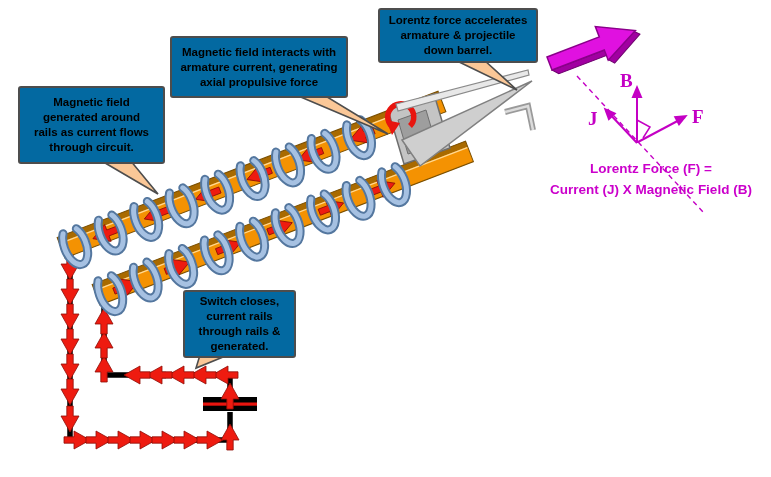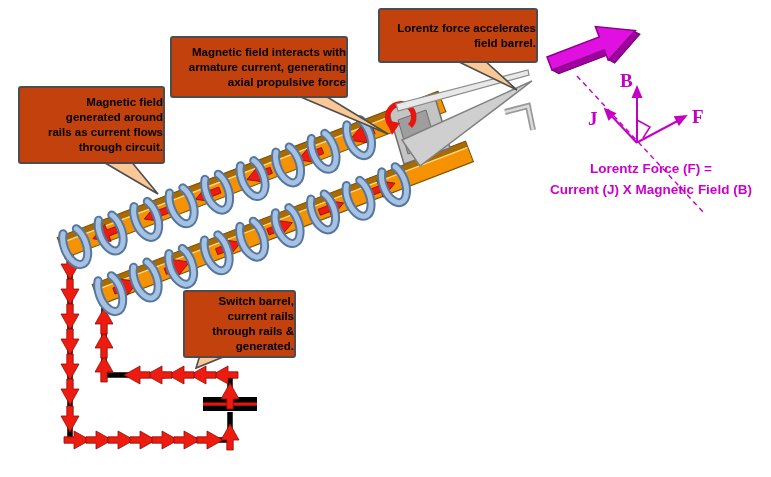--- a/index.html
+++ b/index.html
@@ -3,24 +3,24 @@
 <meta charset="utf-8">
 <style>
   html,body{margin:0;padding:0;background:#ffffff;}
   #stage{
     position:relative;width:771px;height:477px;background:#ffffff;overflow:hidden;
     font-family:"Liberation Sans", sans-serif;
   }
   #diagram-svg{position:absolute;left:0;top:0;}
   .callout{
     position:absolute;
-    background:#c2410c;
+    background:#0369a1;
     border:2px solid #4d4d4d;
     border-radius:3px;
-    display:flex;flex-direction:column;justify-content:center;align-items:flex-end;
+    display:flex;flex-direction:column;justify-content:center;align-items:center;
     color:#000;font-weight:bold;font-size:11.5px;line-height:15px;text-align:center;
     z-index:5;box-sizing:border-box;
   }
   .vlabel{
     position:absolute;color:#C400C4;font-family:"Liberation Serif", serif;
     font-weight:bold;font-size:19px;z-index:4;
   }
   .formula{
     position:absolute;left:520px;top:158px;width:262px;text-align:center;
     color:#CB00CB;font-weight:bold;font-size:13.5px;line-height:21px;z-index:4;
@@ -189,25 +189,26 @@
 
 <div class="callout" style="left:18px;top:86px;width:147px;height:78px;">
   <div>Magnetic field</div>
   <div>generated around</div>
   <div>rails as current flows</div>
   <div>through circuit.</div>
 </div>
 
 <div class="callout" style="left:378px;top:8px;width:160px;height:55px;">
   <div>Lorentz force accelerates</div>
-  <div>field barrel.</div>
+  <div>armature &amp; projectile</div>
+  <div>down barrel.</div>
 </div>
 
 <div class="callout" style="left:183px;top:290px;width:113px;height:68px;">
-  <div>Switch barrel,</div>
+  <div>Switch closes,</div>
   <div>current rails</div>
   <div>through rails &amp;</div>
   <div>generated.</div>
 </div>
 
 <div class="vlabel" style="left:620px;top:70px;">B</div>
 <div class="vlabel" style="left:588px;top:108px;">J</div>
 <div class="vlabel" style="left:692px;top:106px;">F</div>
 
 <div class="formula">

